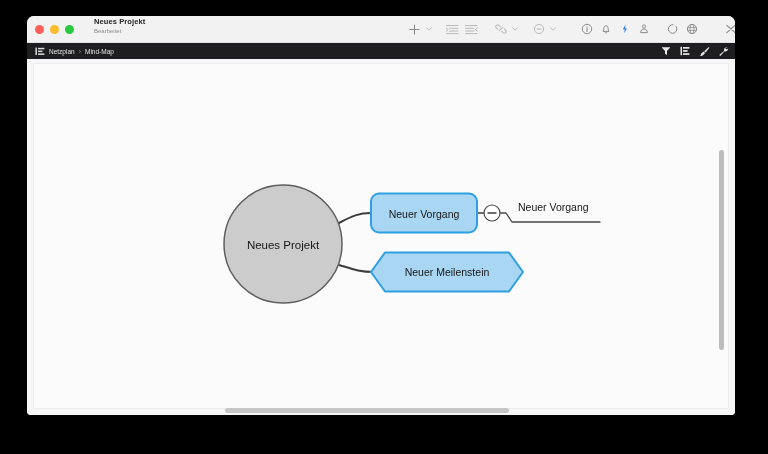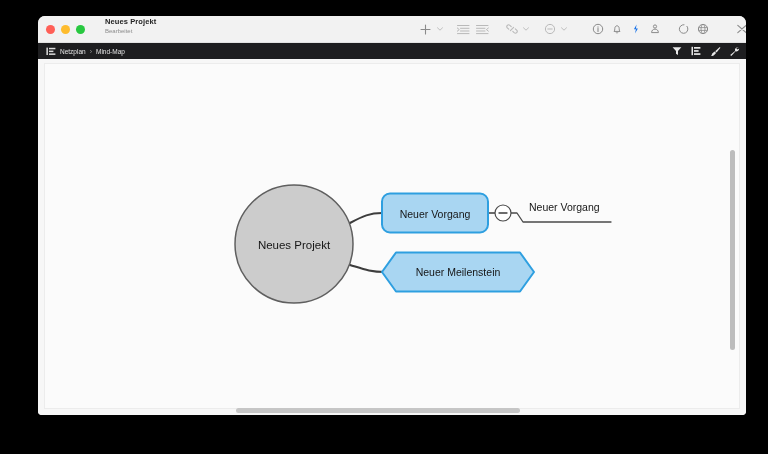--- a/index.html
+++ b/index.html
@@ -7,21 +7,21 @@
     padding: 0;
     background: #000000;
     width: 768px;
     height: 454px;
     overflow: hidden;
     font-family: "Liberation Sans", sans-serif;
   }
 
   #app-window {
     position: absolute;
-    left: 38px;
+    left: 27px;
     top: 16px;
     width: 708px;
     height: 399px;
     background: #f7f7f7;
     border-radius: 7px 7px 4px 4px;
     overflow: hidden;
     box-shadow: 0 2px 10px rgba(0,0,0,0.45);
   }
 
   

